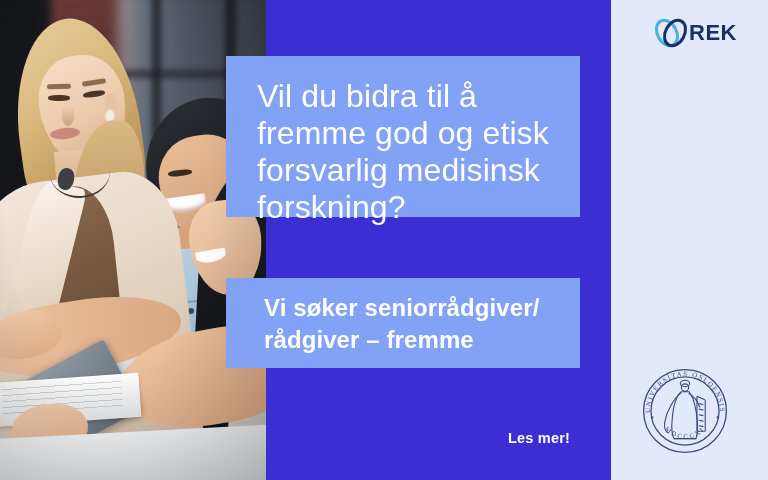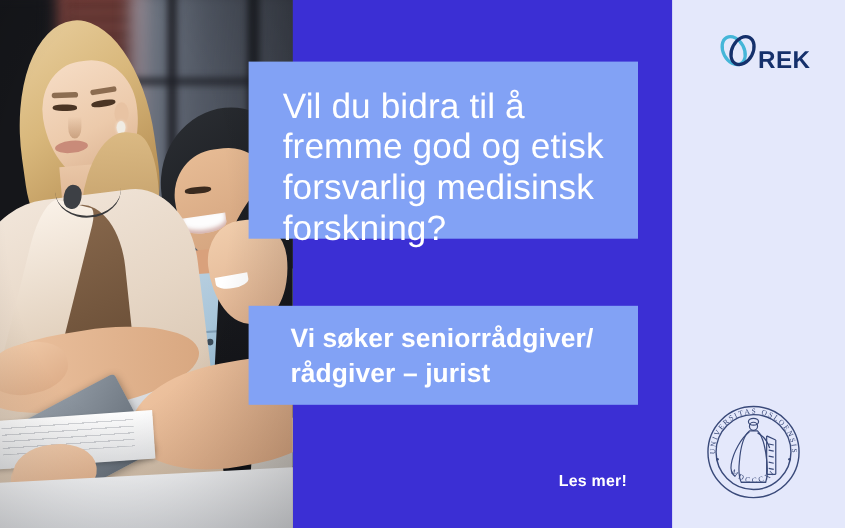--- a/index.html
+++ b/index.html
@@ -297,22 +297,22 @@
     color:#FFFFFF;font-size:24px;line-height:32px;font-weight:700;
     letter-spacing:.1px;
   }
   .cta{
     position:absolute;left:508px;top:430px;
     color:#FFFFFF;font-size:14.5px;font-weight:700;letter-spacing:.2px;
   }
 
   
   .rek-logo{
-    position:absolute;left:651px;top:24px;width:85px;height:42px;
-    display:flex;align-items:flex-end;
+    position:absolute;left:651px;top:12px;width:85px;height:42px;
+    display:flex;align-items:center;
   }
   .rek-mark{width:40px;height:40px;flex:0 0 40px;}
   .rek-word{
     font-size:22px;font-weight:700;color:#15306B;letter-spacing:.5px;
     margin-left:-2px;line-height:1;
   }
 
   
   .uio-seal{position:absolute;left:639px;top:365px;width:92px;height:92px;}
   .uio-seal svg{display:block;}
@@ -384,21 +384,21 @@
     <div class="lower-hand"></div>
     <div class="desk"></div>
     <div class="vignette"></div>
   </div>
 
   <div class="headline-box">
     <div class="headline-text">Vil du bidra til å fremme god og etisk forsvarlig medisinsk forskning?</div>
   </div>
 
   <div class="job-box">
-    <div class="job-text">Vi søker seniorrådgiver/ rådgiver – jurist</div>
+    <div class="job-text">Vi søker seniorrådgiver/ rådgiver – fremme</div>
   </div>
 
   <div class="cta">Les mer!</div>
 
   <div class="rek-logo">
     <span class="rek-mark">
       <svg viewBox="0 0 40 40" width="40" height="40" aria-hidden="true">
         <ellipse cx="16" cy="20" rx="9.5" ry="13.5" transform="rotate(-28 16 20)" fill="none" stroke="#45B6D8" stroke-width="3"></ellipse>
         <ellipse cx="24" cy="20" rx="9.5" ry="13.5" transform="rotate(28 24 20)" fill="none" stroke="#15306B" stroke-width="3"></ellipse>
       </svg>

